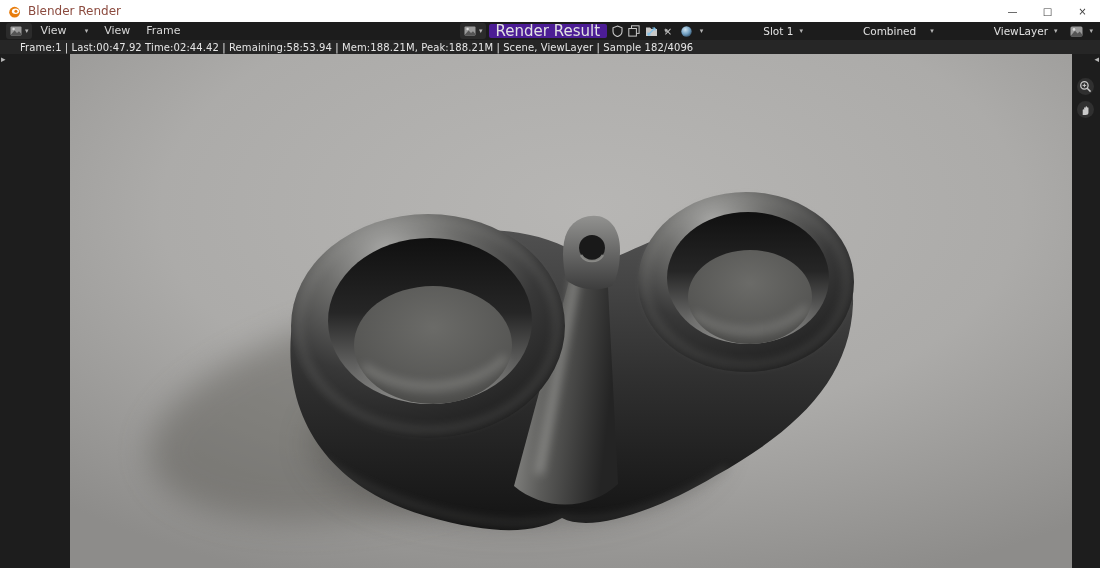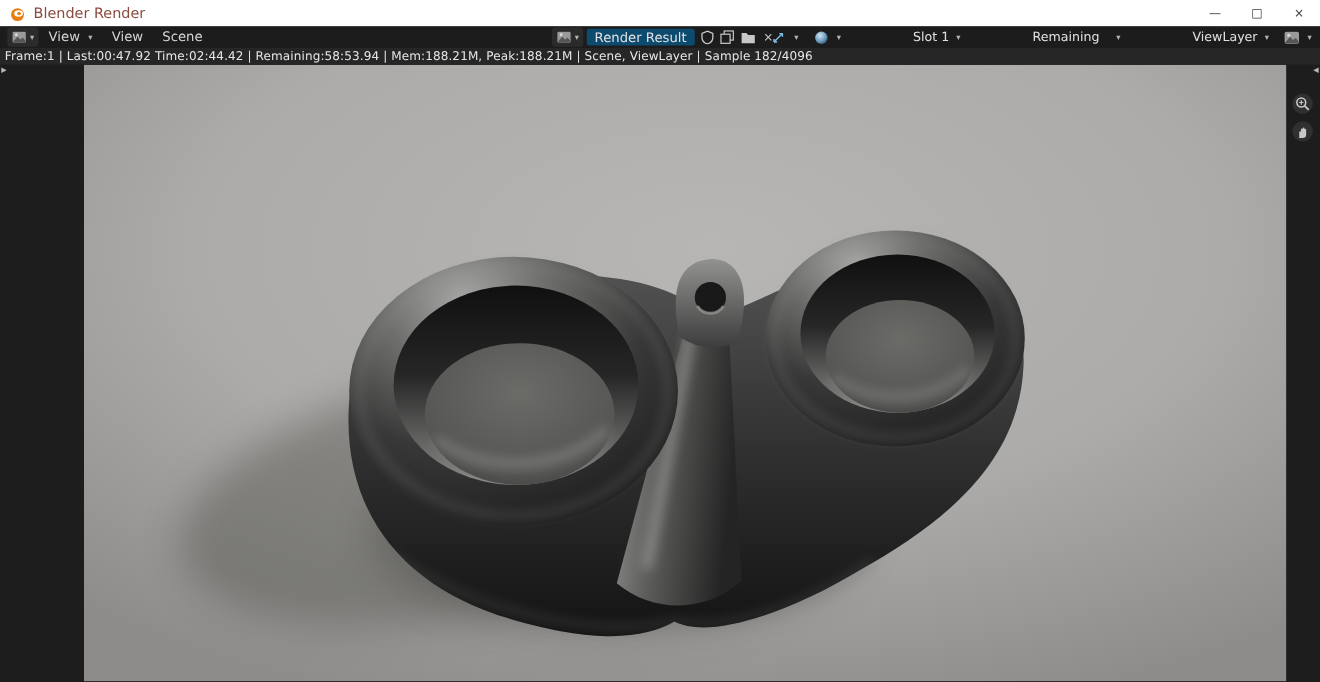--- a/index.html
+++ b/index.html
@@ -14,32 +14,32 @@
   .win-controls{position:absolute;right:0;top:0;display:flex;height:22px;}
   .win-btn{width:35px;height:22px;display:flex;align-items:center;justify-content:center;
            font-size:10px;color:#3c3c3c;cursor:default;}
 
   
   .menubar{height:18px;background:#1c1c1c;position:relative;display:flex;align-items:center;
            font-size:11px;color:#d6d6d6;}
   .mb-left{display:flex;align-items:center;padding-left:6px;gap:2px;}
   .iconbtn{display:flex;align-items:center;gap:2px;padding:1px 3px;border-radius:3px;background:#2b2b2b;}
   .chev{font-size:7px;color:#b5b5b5;line-height:1;}
-  .menu-item{padding:0 7px;line-height:18px;display:flex;align-items:center;gap:7px;}
+  .menu-item{padding:0 7px;line-height:18px;display:flex;align-items:center;gap:18px;}
   .mb-center{position:absolute;left:460px;top:2px;display:flex;align-items:center;gap:3px;height:14px;}
-  .field{background:#0c4a6e;color:#e2e2e2;font-size:11px;height:14px;display:flex;align-items:center;
+  .field{background:#4c1d95;color:#e2e2e2;font-size:15px;height:14px;display:flex;align-items:center;
          padding:0 7px;border-radius:2px;min-width:72px;}
   .tool-ic{display:flex;align-items:center;justify-content:center;width:14px;height:14px;}
   .mb-right{position:absolute;right:4px;top:0;display:flex;align-items:center;height:18px;gap:6px;}
   .dd{display:flex;align-items:center;gap:6px;padding:0 3px;}
   .dd-label{font-size:10.5px;color:#e0e0e0;margin-left:48px;}
 
   
   .statusbar{height:14px;background:#262626;display:flex;align-items:center;
-             font-size:10px;color:#e6e6e6;padding-left:4px;letter-spacing:0.1px;}
+             font-size:10px;color:#e6e6e6;padding-left:20px;letter-spacing:0.1px;}
 
   
   .editor{position:relative;width:1100px;height:514px;background:#1d1d1d;}
   .render-viewport{position:absolute;left:70px;top:0;width:1002px;height:514px;}
   .edge-arrow{position:absolute;font-size:9px;color:#b8b8b8;top:1px;line-height:1;}
   .edge-arrow.left{left:1px;}
   .edge-arrow.right{right:1px;}
   .side-tools{position:absolute;right:6px;top:24px;display:flex;flex-direction:column;gap:6px;align-items:center;}
   .side-btn{width:17px;height:17px;border-radius:9px;background:#303030;display:flex;
             align-items:center;justify-content:center;}
@@ -80,21 +80,21 @@
         <span class="chev">▾</span>
       </div>
       <div class="menu-item">
         <span>View</span>
           <span class="chev">▾</span>
       </div>
       <div class="menu-item">
         <span>View</span>
       </div>
       <div class="menu-item">
-        <span>Scene</span>
+        <span>Frame</span>
       </div>
     </div>
 
     <div class="mb-center">
       <div class="iconbtn">
         <span class="tool-ic">
           <svg width="12" height="10" viewBox="0 0 12 10">
             <rect x="0.5" y="0.5" width="11" height="9" rx="1" fill="#9a9a9a"></rect>
             <circle cx="3.6" cy="3" r="1.2" fill="#dcdcdc"></circle>
             <path d="M1,8.6 L4.6,4.6 L7,7 L9,5.2 L11,7.6 V9 H1 Z" fill="#555555"></path>
@@ -148,21 +148,21 @@
             <circle cx="6.5" cy="6.5" r="5.2" fill="url(#sphG)"></circle>
           </svg>
         </span>
         <span class="chev">▾</span>
       </div>
       <div class="dd">
         <span class="dd-label">Slot 1</span>
         <span class="chev">▾</span>
       </div>
       <div class="dd" style="gap:14px;">
-        <span class="dd-label">Remaining</span>
+        <span class="dd-label">Combined</span>
         <span class="chev">▾</span>
       </div>
       <div class="dd">
         <span class="dd-label">ViewLayer</span>
         <span class="chev">▾</span>
       </div>
       <div class="dd">
         <span class="tool-ic">
           <svg width="13" height="11" viewBox="0 0 13 11">
             <rect x="0.5" y="0.5" width="12" height="10" rx="1.5" fill="#9a9a9a"></rect>

